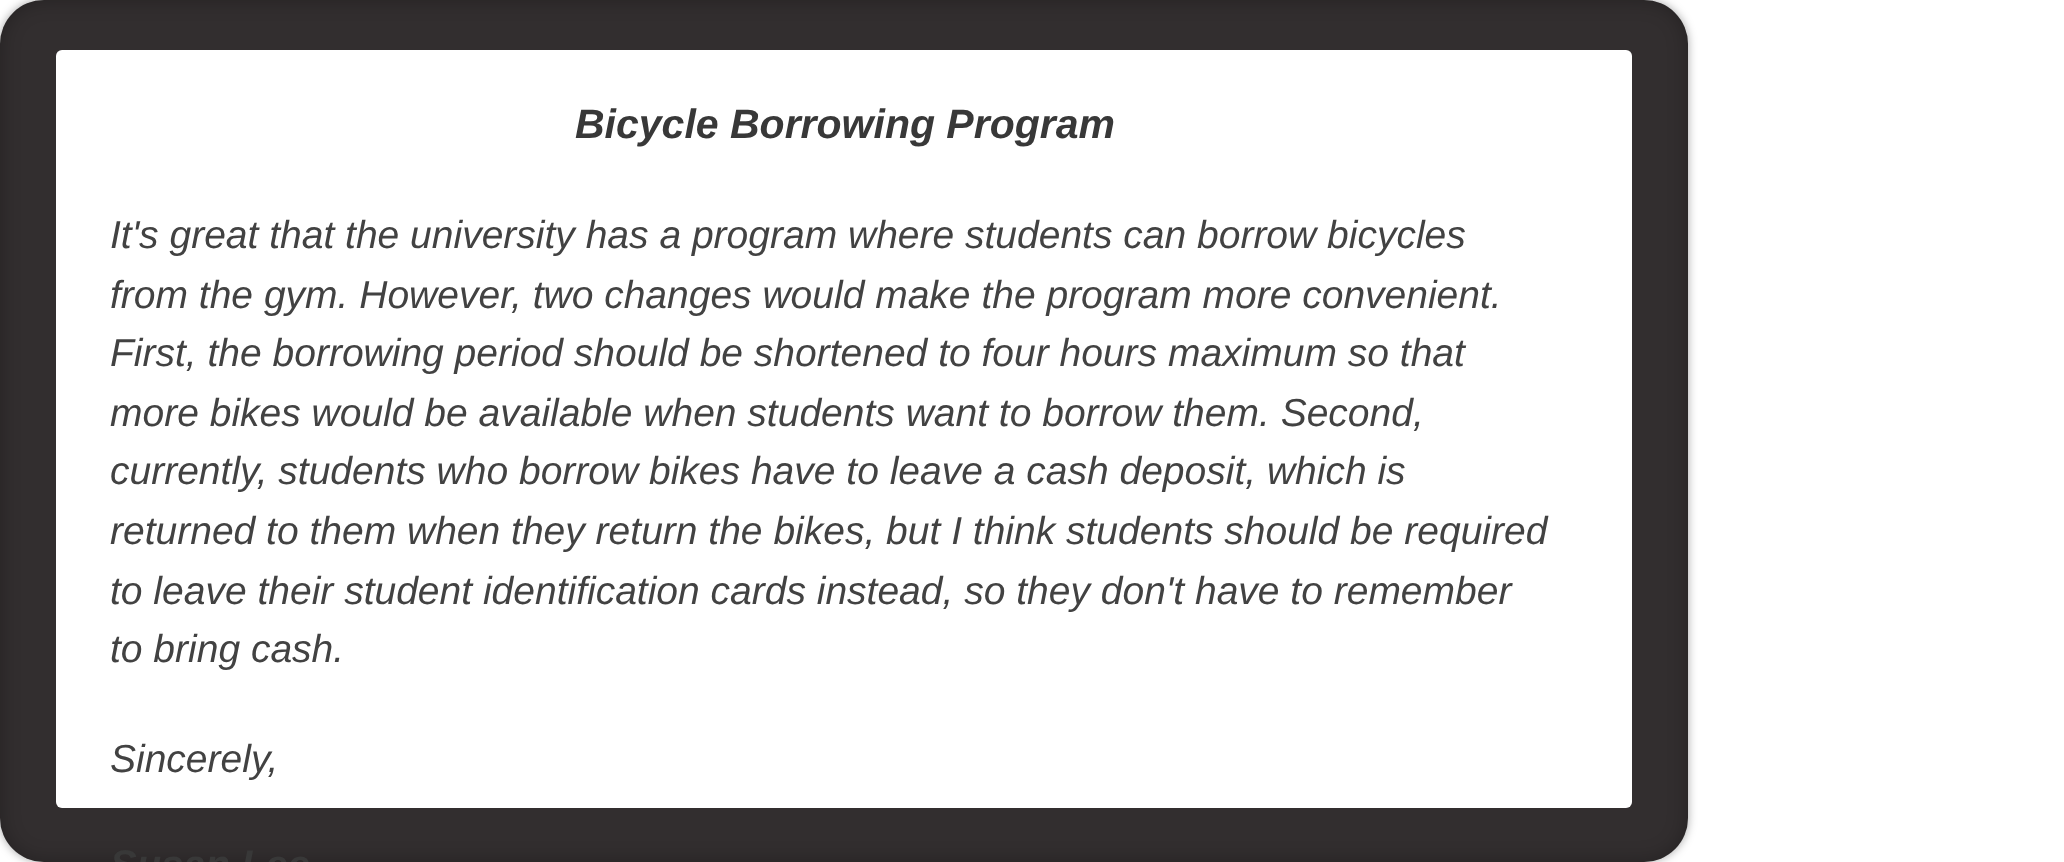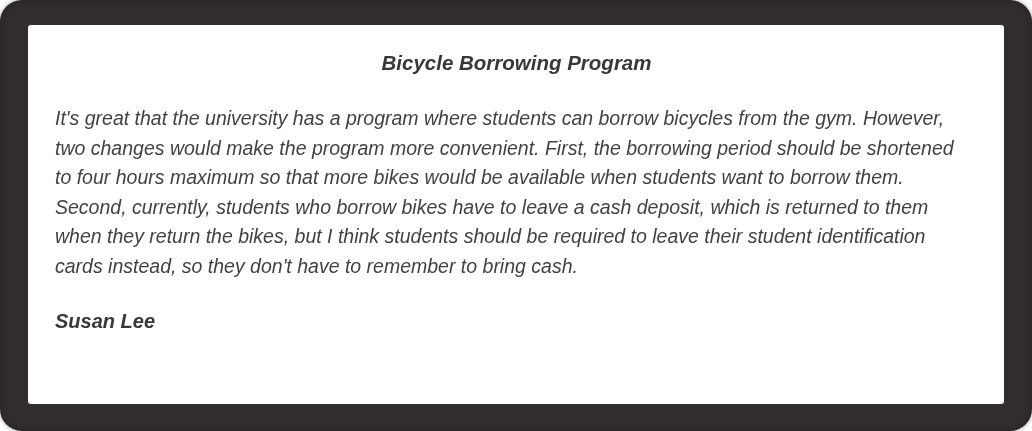--- a/index.html
+++ b/index.html
@@ -12,21 +12,21 @@
     margin:0;
     padding:0;
     width:1032px;
     height:431px;
     background:#ffffff;
     overflow:hidden;
     font-family:"Liberation Sans", sans-serif;
   }
   .frame{
     position:relative;
-    width:1032px;
+    width:844px;
     height:431px;
     box-sizing:border-box;
     background:var(--frame);
     border-radius:22px;
     box-shadow:0 0 5px rgba(0,0,0,0.35), inset 0 0 10px rgba(0,0,0,0.28);
   }
   .card{
     position:absolute;
     left:28px;
     top:25px;
@@ -66,15 +66,16 @@
     color:var(--heading-text);
   }
 </style>
 </head>
 <body>
 
 <div class="frame">
   <div class="card">
     <h1 class="title">Bicycle Borrowing Program</h1>
     <p class="body-text">It's great that the university has a program where students can borrow bicycles from the gym. However, two changes would make the program more convenient. First, the borrowing period should be shortened to four hours maximum so that more bikes would be available when students want to borrow them. Second, currently, students who borrow bikes have to leave a cash deposit, which is returned to them when they return the bikes, but I think students should be required to leave their student identification cards instead, so they don't have to remember to bring cash.</p>
+    <p class="closing">Sincerely,</p>
     <p class="signature">Susan Lee</p>
   </div>
 </div>
 
 </body></html>

